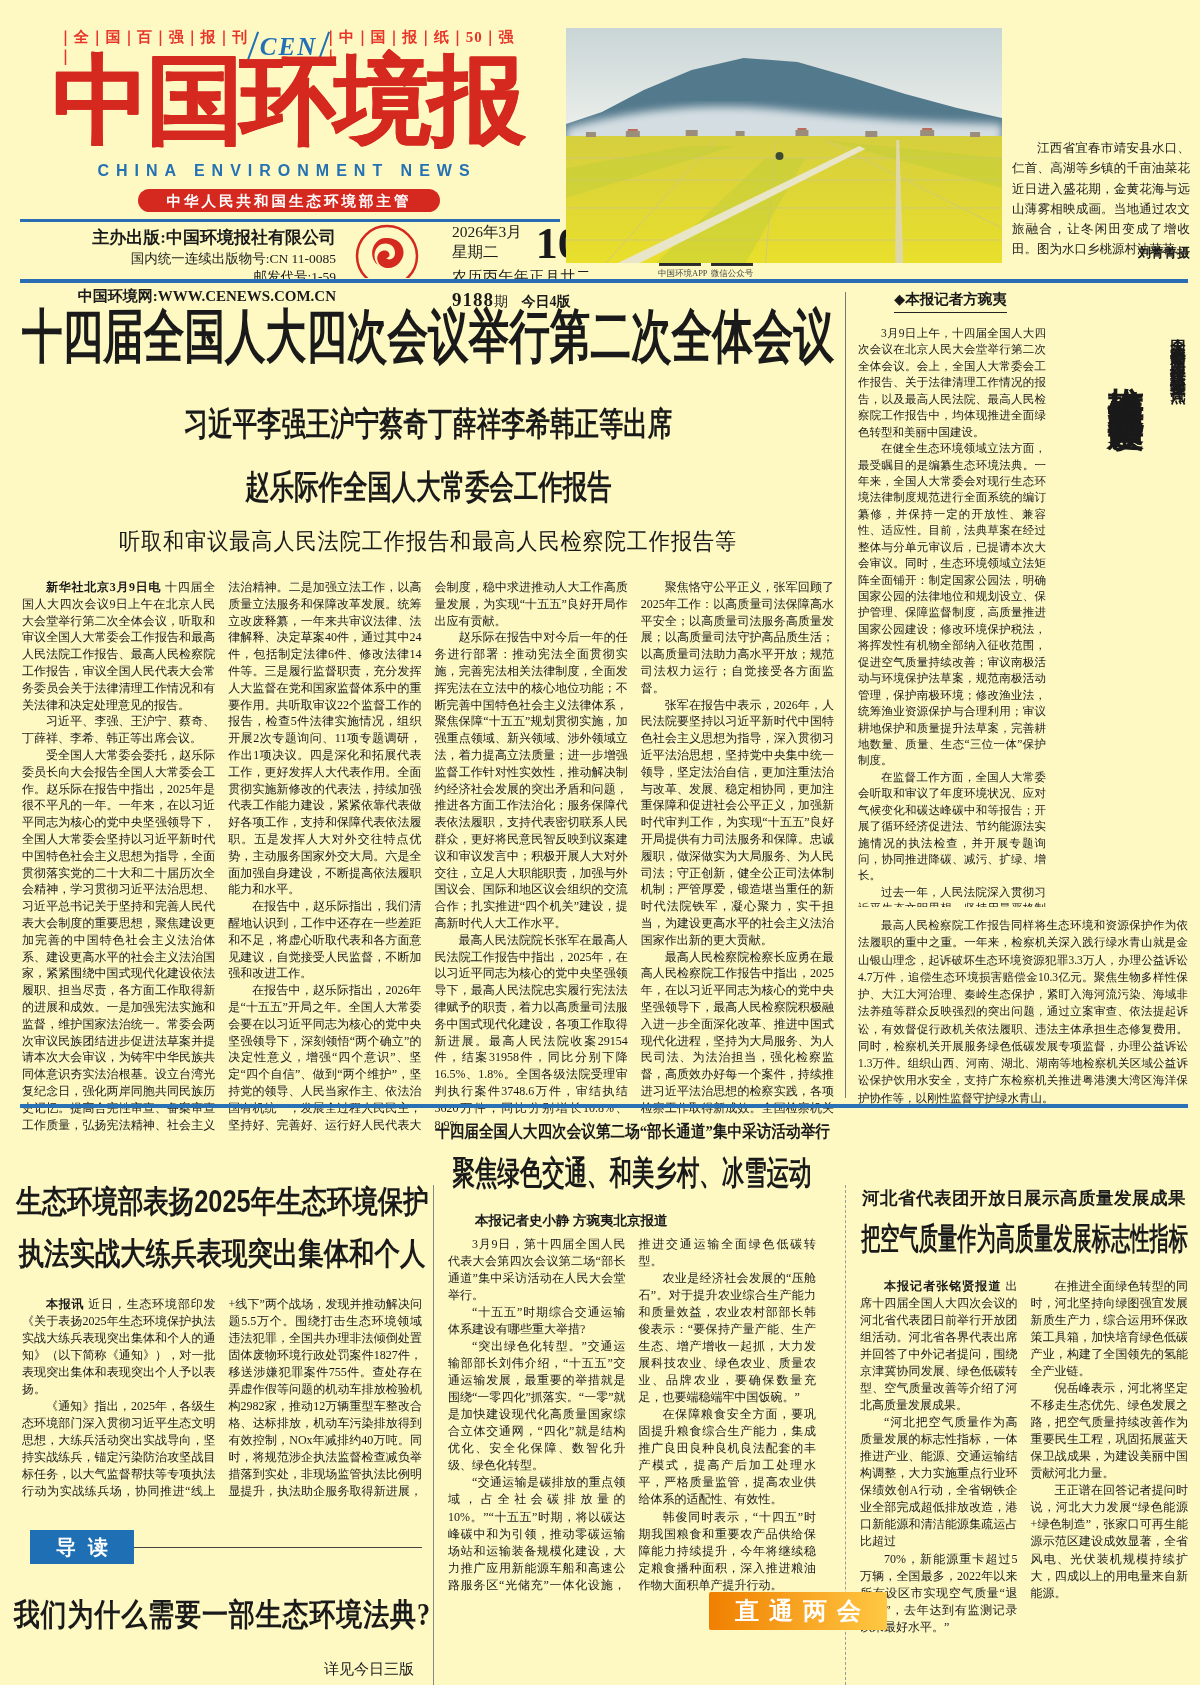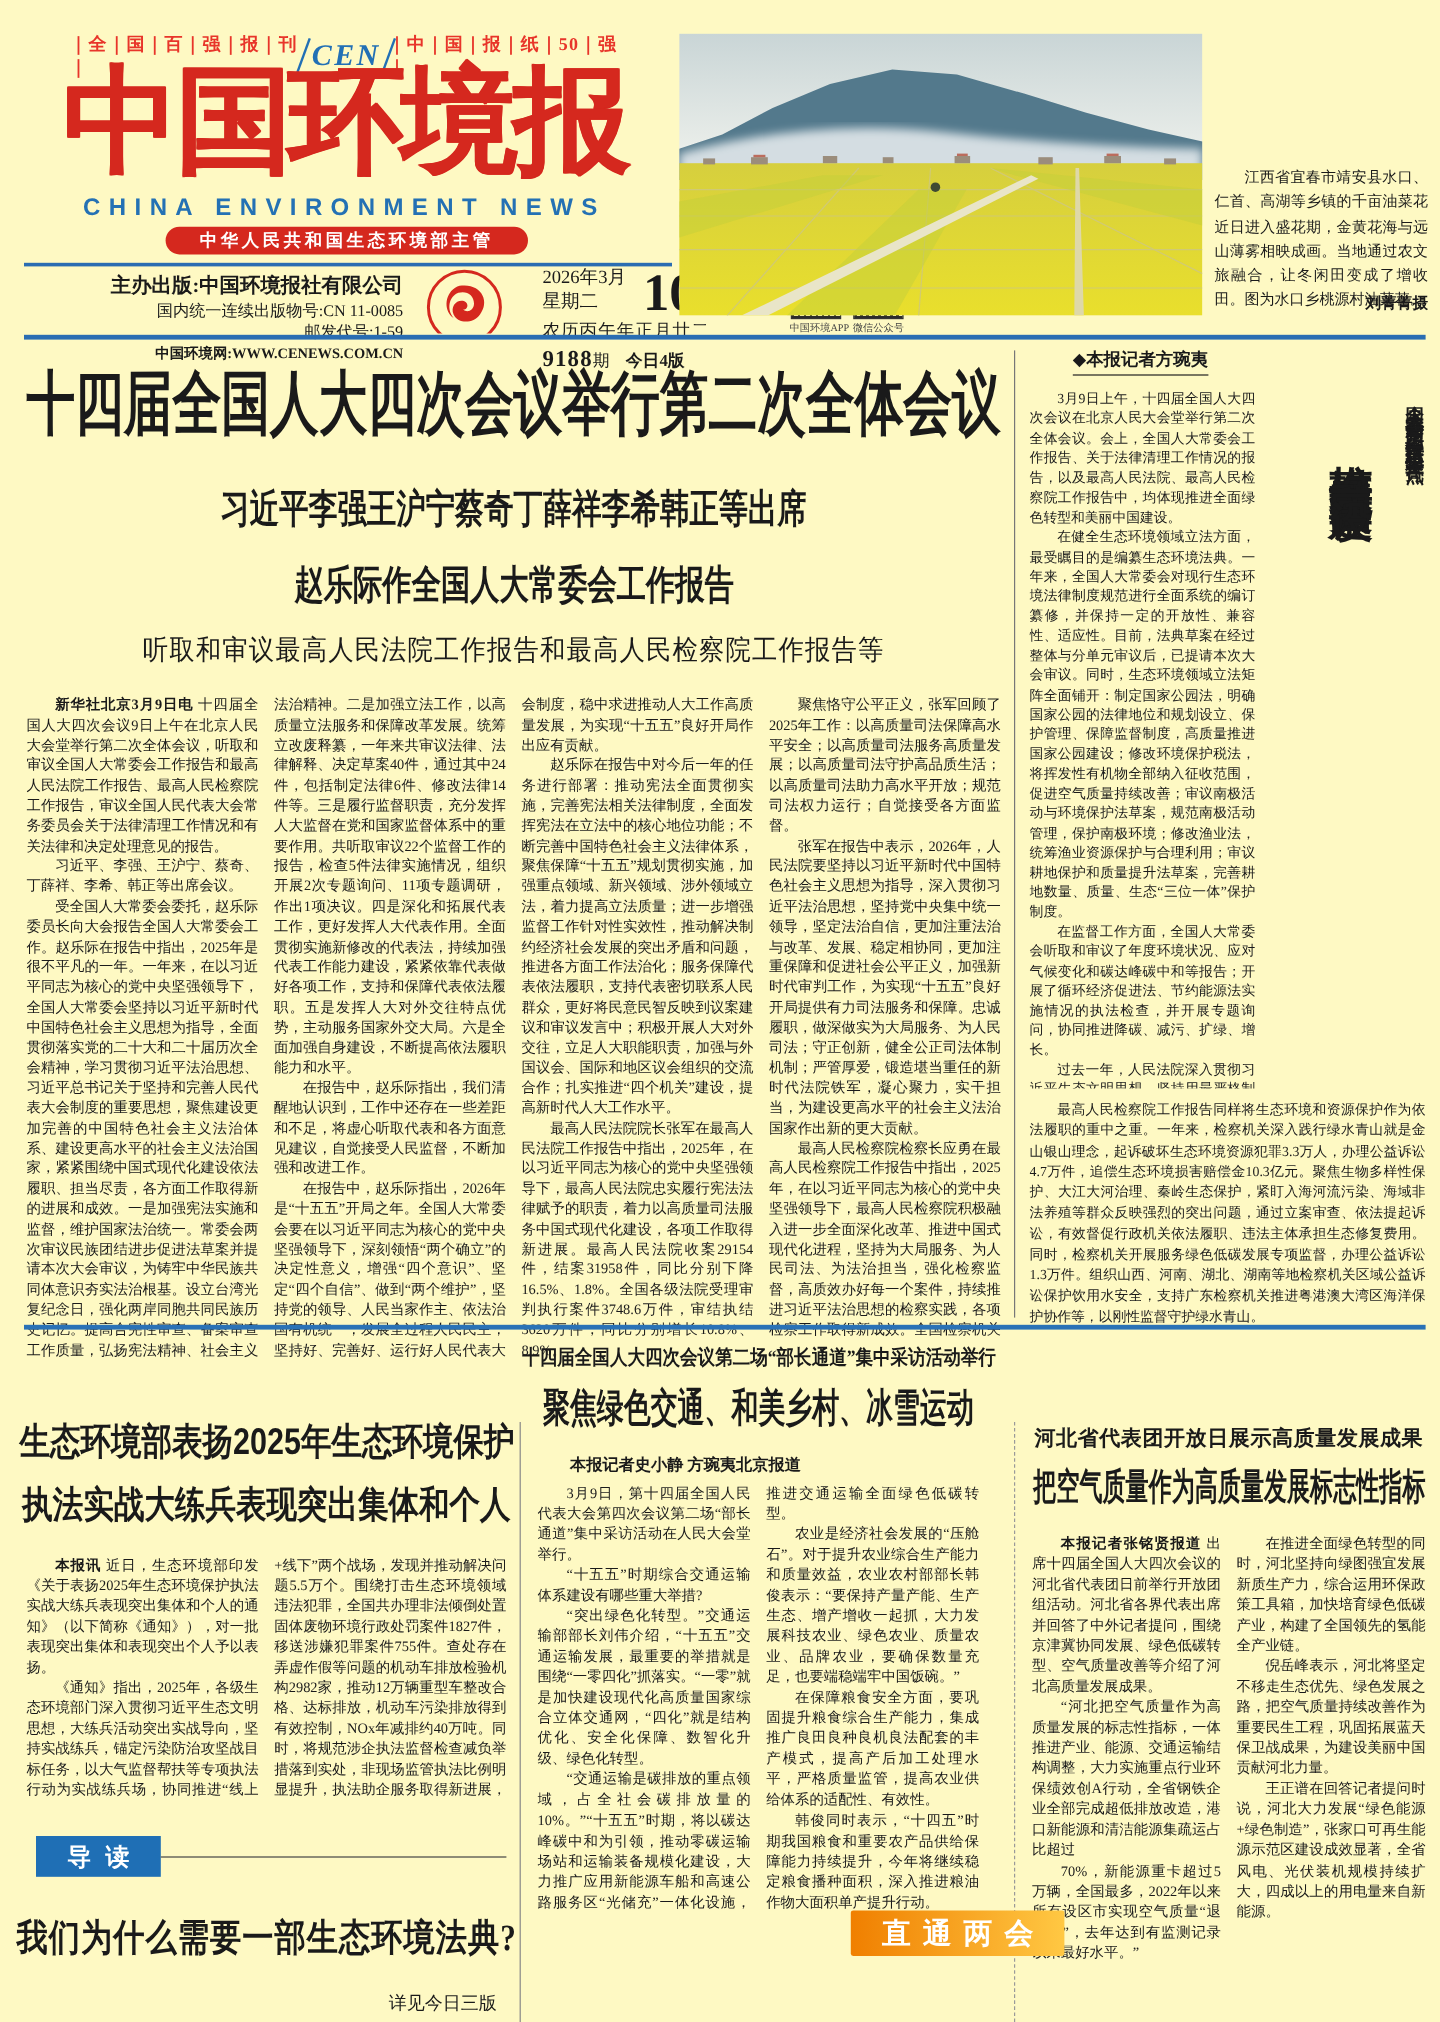--- a/index.html
+++ b/index.html
@@ -13,29 +13,29 @@
   
   .tags-row{top:28px;left:58px;width:462px;display:flex;justify-content:space-between;align-items:center;}
   .tag{color:#e8352a;font-size:15px;font-weight:bold;letter-spacing:1px;}
   .cen-logo{color:#2270b5;font-style:italic;font-weight:900;font-size:25px;letter-spacing:2px;
             font-family:"Liberation Serif",serif;position:relative;padding:0 6px;}
   .cen-logo:before,.cen-logo:after{content:"";position:absolute;width:2px;height:30px;background:#2270b5;transform:rotate(20deg);}
   .cen-logo:before{left:-2px;top:-2px;} .cen-logo:after{right:-2px;top:-2px;}
   .mast-title{top:50px;left:44px;width:486px;text-align:center;font-size:97px;line-height:1.05;
               font-weight:900;color:#d5281e;letter-spacing:-3px;
               text-shadow:1px 0 #d5281e,0 1px #d5281e,1px 1px #d5281e;}
-  .mast-en{top:162px;left:44px;width:486px;text-align:center;color:#2471b4;font-size:20px;
+  .mast-en{top:162px;left:44px;width:486px;text-align:center;color:#2471b4;font-size:16px;
            font-weight:bold;letter-spacing:7px;}
   .pill{top:189px;left:138px;width:302px;height:23px;background:#d5281e;color:#fff;border-radius:12px;
         font-size:14.5px;font-weight:bold;letter-spacing:3px;text-align:center;line-height:24px;}
   .rule-thin{top:219px;left:20px;width:540px;height:3px;background:#2a6db2;}
   .pub{top:227px;left:22px;width:314px;text-align:right;line-height:1.35;}
   .pub .l1{font-size:17px;font-weight:bold;}
   .pub .l2,.pub .l3{font-size:13.5px;}
-  .pub .l4{font-size:12px;font-weight:bold;}
+  .pub .l4{font-size:15px;font-weight:bold;}
   .emblem{top:222px;left:348px;}
   .datebox{top:222px;left:452px;width:200px;line-height:1.3;}
   .datebox .drow{display:flex;}
   .datebox .dl{font-size:15.5px;}
   .datebox .day{font-size:44px;font-weight:bold;line-height:1;margin-left:14px;font-family:"Liberation Serif",serif;}
   .datebox .lunar{font-size:14.5px;margin-top:1px;letter-spacing:1px;}
   .datebox .irow{margin-top:2px;font-size:14px;}
   .datebox .ino{font-size:19px;font-weight:bold;letter-spacing:1px;}
   .datebox .ipg{font-weight:bold;margin-left:10px;}
   .qrs{top:224px;left:658px;display:flex;gap:8px;}

